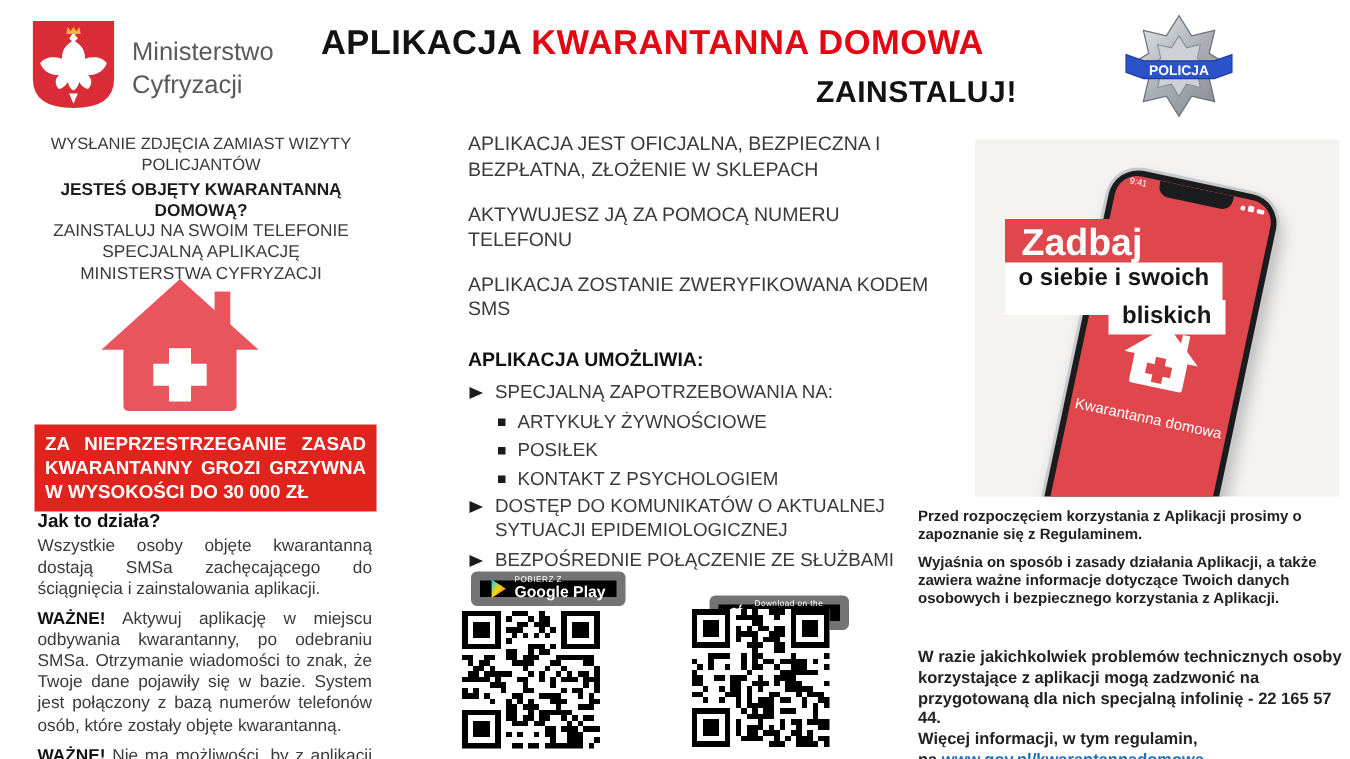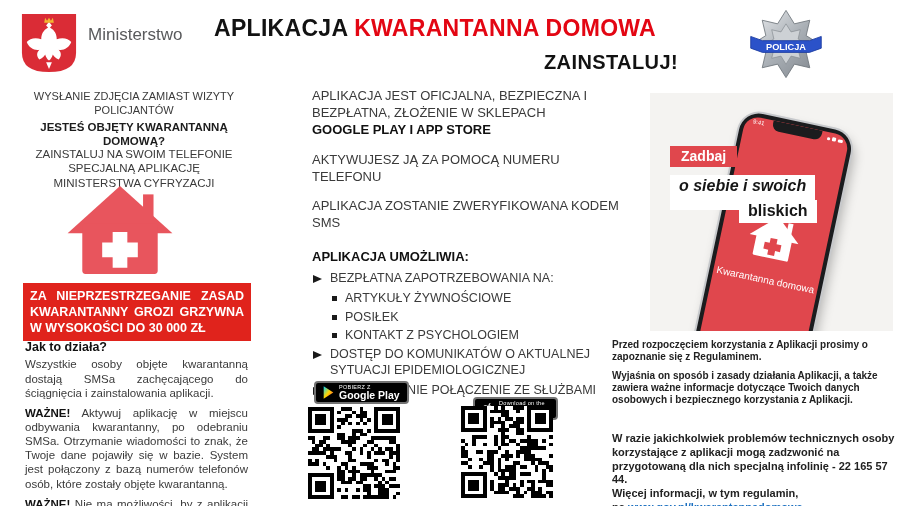--- a/index.html
+++ b/index.html
@@ -38,21 +38,21 @@
   .m-fact{margin-bottom:13px;line-height:1.3;}
   .m-fact .bold-line{font-weight:bold;color:#111;}
   .m-enable-title{font-weight:bold;color:#111;margin:17px 0 7px;}
   .li1{position:relative;padding-left:18px;margin-bottom:4px;line-height:1.26;font-size:12.5px;}
   .li1::before{content:"";position:absolute;left:1px;top:4px;
                border-left:9px solid #1a1a1a;border-top:4px solid transparent;border-bottom:4px solid transparent;}
   .li2{position:relative;padding-left:13px;margin-left:20px;margin-bottom:3px;line-height:1.26;font-size:12.5px;}
   .li2::before{content:"";position:absolute;left:0;top:5px;width:5px;height:5px;background:#1a1a1a;}
 
   
-  .badge{position:absolute;height:23px;background:#000;border:2px solid #737373;border-radius:4px;
+  .badge{position:absolute;height:23px;background:#000;border:6px solid #737373;border-radius:4px;
          color:#fff;display:flex;align-items:center;gap:5px;padding:2px 7px;box-sizing:border-box;}
   .badge .txt{display:flex;flex-direction:column;line-height:1.1;}
   .badge .small{font-size:5.5px;letter-spacing:.3px;}
   .badge .big{font-size:10.5px;font-weight:bold;}
   #gp-badge{left:314px;top:381px;}
   #as-badge{left:473px;top:381px;margin-top:16px;}
   .qr{position:absolute;width:92px;height:92px;background:#fff;}
   #qr-gp{left:308px;top:407px;}
   #qr-as{left:461px;top:406px;}
 
@@ -63,22 +63,22 @@
          box-shadow:0 0 0 2px #c7c9cc,4px 6px 12px rgba(0,0,0,.28);}
   .screen{position:relative;width:100%;height:100%;background:#e0474d;border-radius:15px;overflow:hidden;}
   .notch{position:absolute;left:50%;top:0;transform:translateX(-50%);width:50px;height:10px;
          background:#1b1c1e;border-radius:0 0 7px 7px;}
   .ptime{position:absolute;left:8px;top:2px;color:#fff;font-size:6px;}
   .psig{position:absolute;right:6px;top:4px;width:16px;height:4px;display:flex;gap:2px;}
   .psig span{display:block;background:#fff;border-radius:1px;}
   .phouse{position:absolute;left:50%;top:92px;transform:translateX(-50%);width:50px;height:45px;}
   .pappname{position:absolute;left:0;right:0;top:152px;text-align:center;color:#fff;font-size:10px;}
   .ov{position:absolute;font-weight:bold;}
-  .ov1{left:20px;top:53px;background:#e0474d;color:#fff;font-size:14px;padding:2px 11px 3px;}
-  .ov2{left:20px;top:82px;background:#fff;color:#161616;font-size:16px;padding:2px 9px 15px;font-style:italic;}
+  .ov1{left:20px;top:53px;background:#e0474d;color:#fff;font-size:25px;padding:2px 11px 3px;}
+  .ov2{left:20px;top:82px;background:#fff;color:#161616;font-size:16px;padding:2px 9px 15px;}
   .ov3{left:89px;top:107px;background:#fff;color:#161616;font-size:16px;padding:2px 9px 3px;}
 
   .reg{position:absolute;left:612px;top:339px;width:283px;font-size:10px;font-weight:bold;
        line-height:1.2;color:#222;}
   .reg p{margin:0 0 7px;}
   .help{position:absolute;left:612px;top:432px;width:288px;font-size:11px;font-weight:bold;
         line-height:1.25;color:#222;}
   .help p{margin:0;}
   .help a{color:#1a6fc0;text-decoration:underline;cursor:pointer;}
 </style>
@@ -88,20 +88,21 @@
 <div class="poster">
 
   <svg class="emblem" viewBox="0 0 60 64">
     <path d="M2 2 h56 v40 q0 20 -28 20 q-28 0 -28 -20 z" fill="#da2c36"></path>
     <path d="M30 10 l3 4 -2 2 c5 3 7 7 7 12 c6 -2 12 -1 15 3 c-2 6 -8 9 -13 8 c3 3 3 7 0 10 c-3 -1 -5 -3 -6 -5 c-1 3 -2 5 -4 6 c-2 -1 -3 -3 -4 -6 c-1 2 -3 4 -6 5 c-3 -3 -3 -7 0 -10 c-5 1 -11 -2 -13 -8 c3 -4 9 -5 15 -3 c0 -5 2 -9 7 -12 l-2 -2 z" fill="#ffffff"></path>
     <path d="M27 52 h6 l-3 7 z" fill="#ffffff"></path>
     <path d="M26 6 l2 3 2 -3 2 3 2 -3 1 5 h-10 z" fill="#f2b632"></path>
   </svg>
   <div class="ministry">
     <div>Ministerstwo</div>
+    <div>Cyfryzacji</div>
   </div>
 
   <div class="main-title"><span>APLIKACJA </span><span class="red">KWARANTANNA DOMOWA</span></div>
   <div class="subtitle">ZAINSTALUJ!</div>
 
   <svg class="police-badge" viewBox="0 0 100 100">
     <defs>
       <linearGradient id="sg" x1="0" y1="0" x2="1" y2="1">
         <stop offset="0" stop-color="#eceef0"></stop>
           <stop offset=".5" stop-color="#aab0b6"></stop>
@@ -130,26 +131,25 @@
   <div class="how">
     <div class="how-title">Jak to działa?</div>
     <p>Wszystkie osoby objęte kwarantanną dostają SMSa zachęcającego do ściągnięcia i zainstalowania aplikacji.</p>
     <p><span class="imp">WAŻNE!</span><span> Aktywuj aplikację w miejscu odbywania kwarantanny, po odebraniu SMSa. Otrzymanie wiadomości to znak, że Twoje dane pojawiły się w bazie. System jest połączony z bazą numerów telefonów osób, które zostały objęte kwarantanną.</span></p>
     <p><span class="imp">WAŻNE!</span><span> Nie ma możliwości, by z aplikacji korzystały osoby nieobjęte kwarantanną.</span></p>
   </div>
 
   <div class="m-col">
     <div class="m-fact">
       <span>APLIKACJA JEST OFICJALNA, BEZPIECZNA I BEZPŁATNA, ZŁOŻENIE W SKLEPACH</span>
-      <div class="bold-line">GOOGLE PLAY I APP STORE</div>
     </div>
     <div class="m-fact">AKTYWUJESZ JĄ ZA POMOCĄ NUMERU TELEFONU</div>
     <div class="m-fact">APLIKACJA ZOSTANIE ZWERYFIKOWANA KODEM SMS</div>
     <div class="m-enable-title">APLIKACJA UMOŻLIWIA:</div>
-    <div class="li1">BEZPŁATNA ZAPOTRZEBOWANIA NA:</div>
+    <div class="li1">SPECJALNĄ ZAPOTRZEBOWANIA NA:</div>
     <div class="li2">ARTYKUŁY ŻYWNOŚCIOWE</div>
     <div class="li2">POSIŁEK</div>
     <div class="li2">KONTAKT Z PSYCHOLOGIEM</div>
     <div class="li1">DOSTĘP DO KOMUNIKATÓW O AKTUALNEJ SYTUACJI EPIDEMIOLOGICZNEJ</div>
     <div class="li1">BEZPOŚREDNIE POŁĄCZENIE ZE SŁUŻBAMI</div>
   </div>
 
   <div class="badge" id="gp-badge">
     <svg width="11" height="13" viewBox="0 0 16 18">
       <defs>

